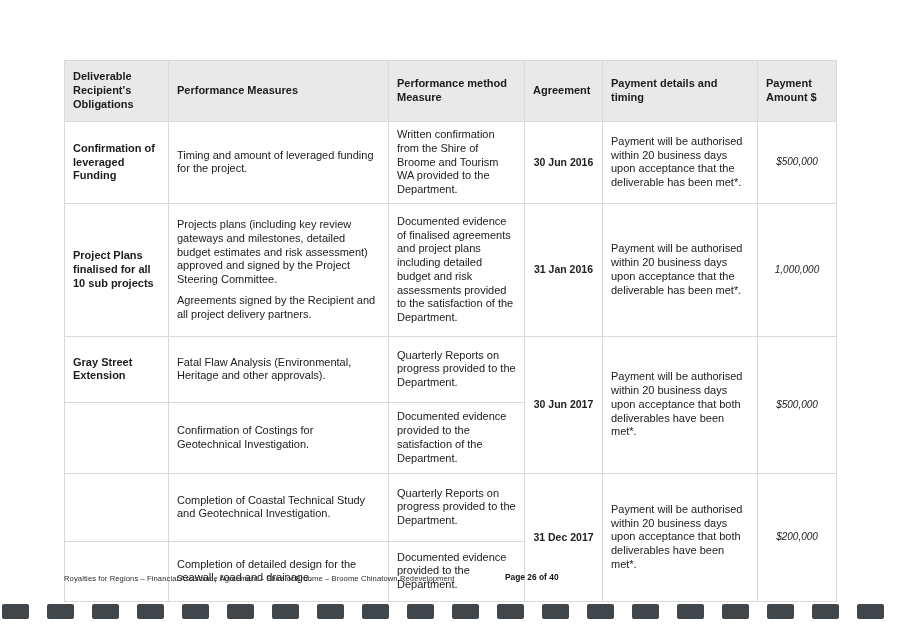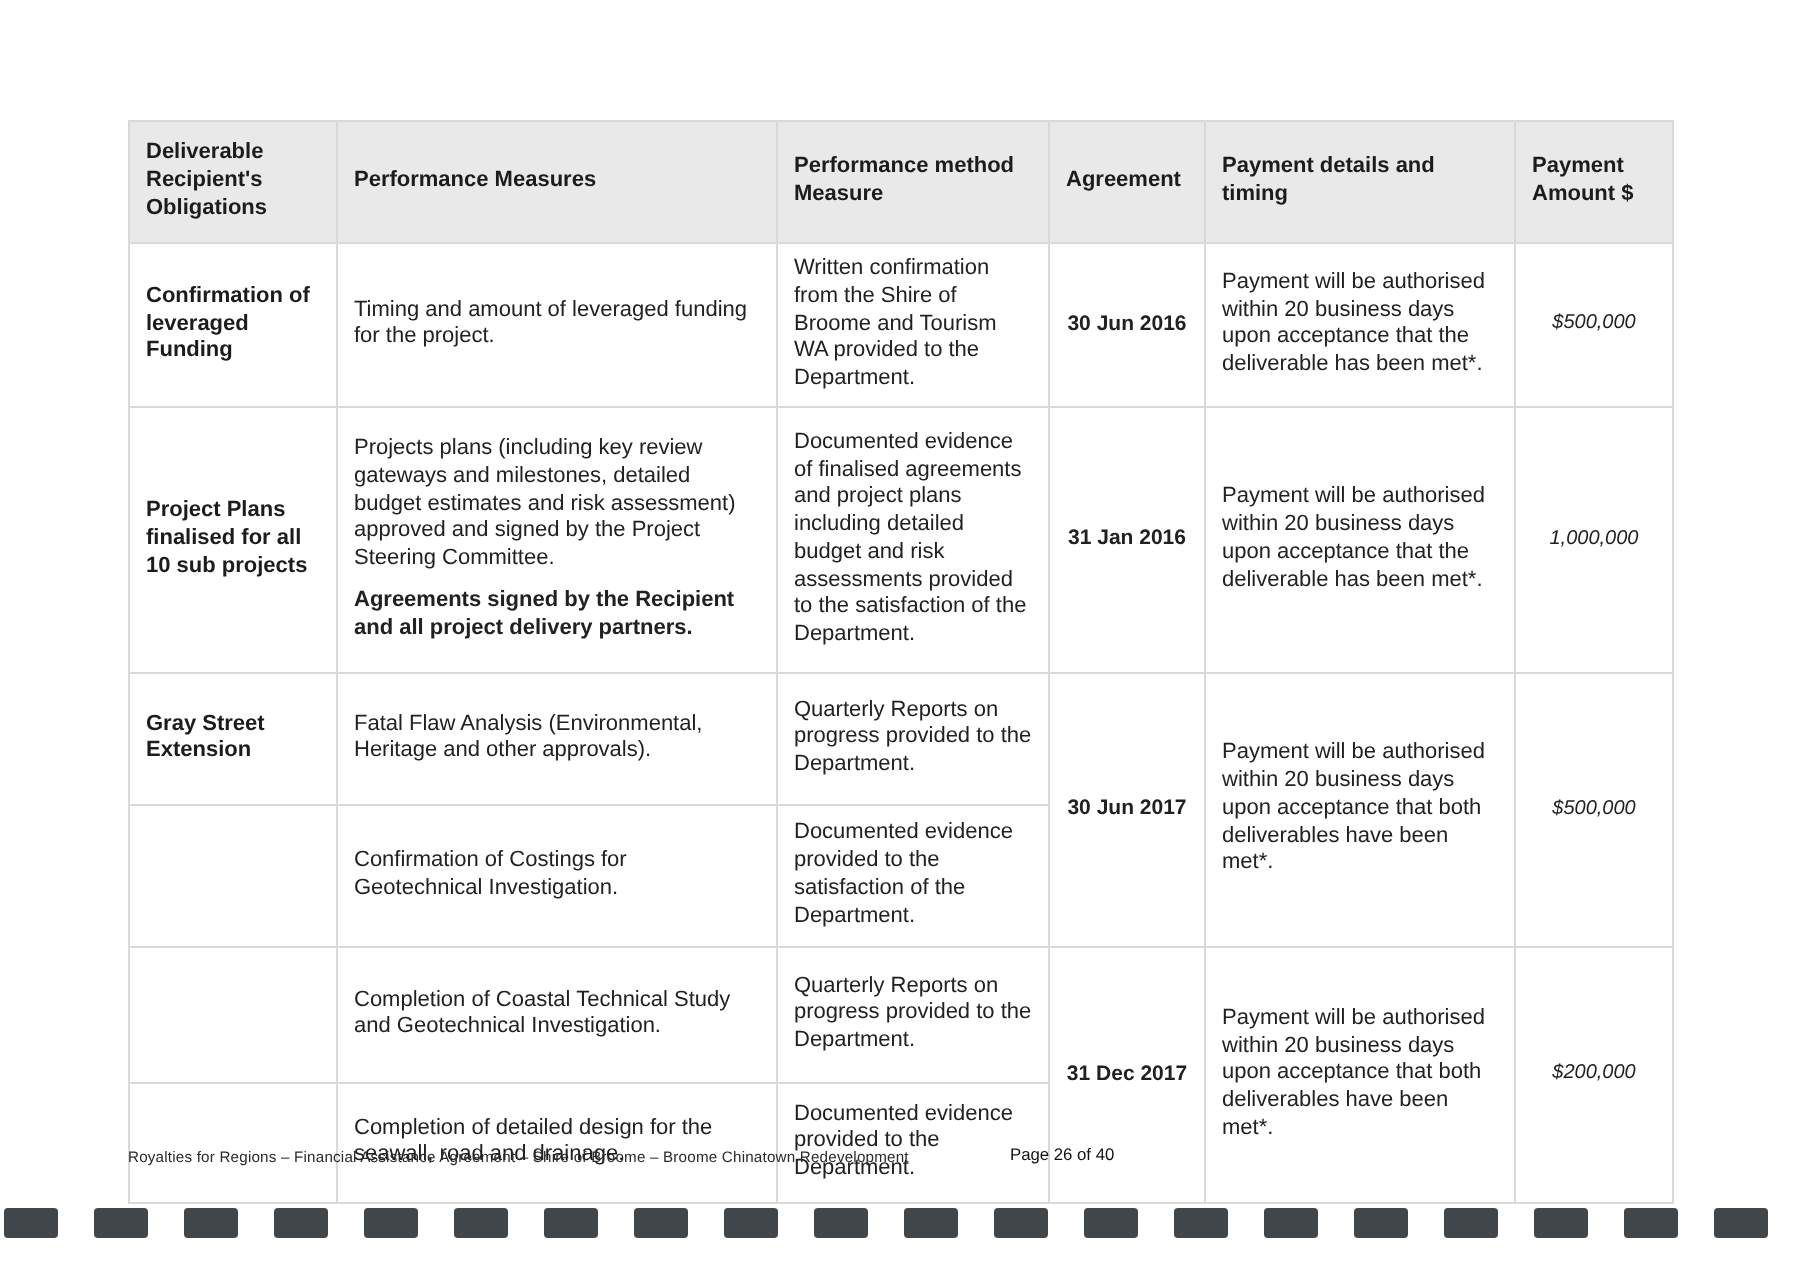--- a/index.html
+++ b/index.html
@@ -30,28 +30,28 @@
     background: #e9e9e9;
     font-weight: bold;
     text-align: left;
     color: #1c1c1c;
     height: 48px;
   }
   .cell-bold { font-weight: bold; color: #1c1c1c; }
   .va-top { vertical-align: top; padding-top: 8px; }
   .milestone-cell { text-align: center; white-space: nowrap; font-size: 10.5px; padding: 4px 3px; font-weight: bold; }
   .amount-cell { text-align: center; font-size: 10px; font-style: italic; }
-  .para + .para { margin-top: 7px; font-weight: bold; }
+  .para + .para { margin-top: 7px; }
   .footer-left {
     position: absolute; left: 64px; top: 574px;
     font-size: 7.6px; color: #2a2a2a; letter-spacing: 0.1px;
   }
   .footer-page {
     position: absolute; left: 505px; top: 572px;
-    font-size: 8.4px; font-weight: normal; color: #111;
+    font-size: 8.4px; font-weight: bold; color: #111;
   }
   .binding-strip {
     position: absolute; left: 2px; top: 604px;
     width: 897px; height: 18px;
     display: flex; gap: 18px;
     align-items: flex-start;
   }
   .binding-mark {
     width: 27px; height: 15px;
     border-radius: 2px;

